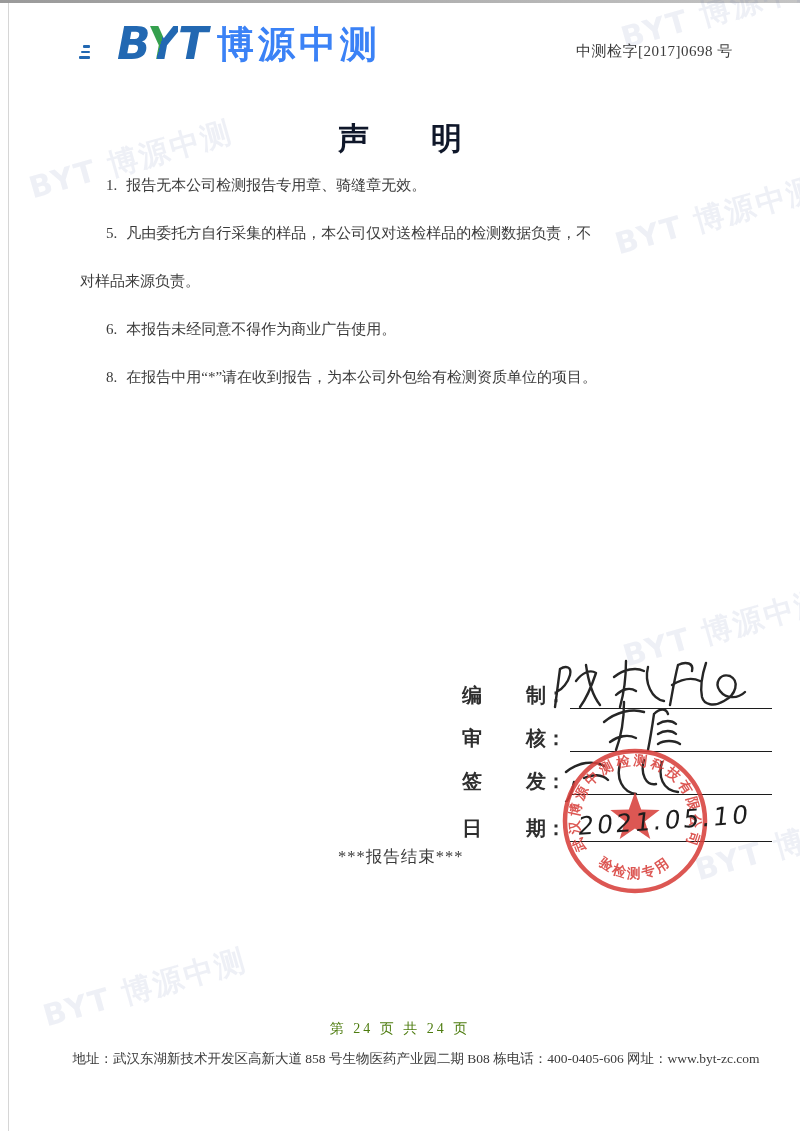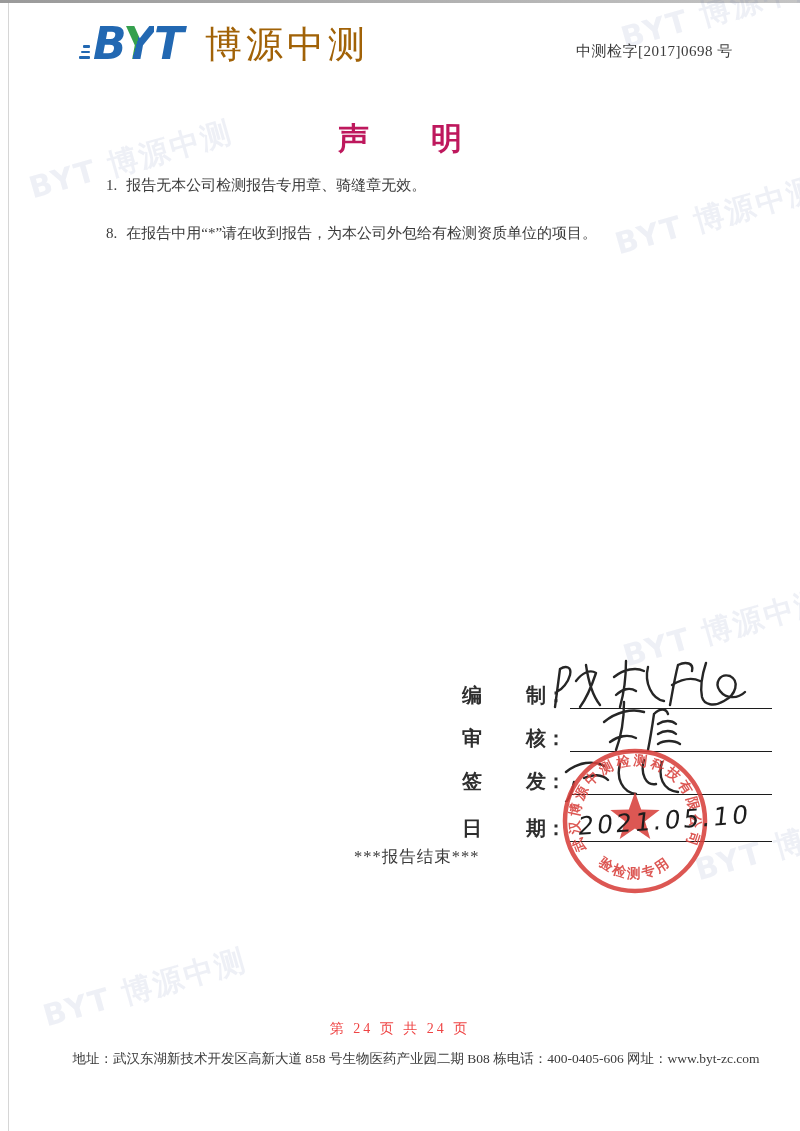--- a/index.html
+++ b/index.html
@@ -16,50 +16,50 @@
     font-weight:bold;font-size:30px;letter-spacing:2px;color:rgba(85,110,165,0.10);
     transform:rotate(-16deg);pointer-events:none;
   }
   
   .logo{position:absolute;left:78px;top:22px;display:flex;align-items:center;}
   .logo-stripes{display:flex;flex-direction:column;gap:3px;margin:16px 3px 0 0;}
   .logo-stripes i{display:block;height:2.5px;background:#2268b2;border-radius:1px;}
   .logo-stripes i:nth-child(1){width:7px;margin-left:5px;}
   .logo-stripes i:nth-child(2){width:9px;margin-left:3px;}
   .logo-stripes i:nth-child(3){width:11px;margin-left:1px;}
-  .logo-byt{font-family:"DejaVu Sans","Liberation Sans",sans-serif;font-style:italic;font-weight:800;font-size:44px;line-height:1;color:#2268b2;letter-spacing:-1px;}
+  .logo-byt{font-family:"DejaVu Sans","Liberation Sans",sans-serif;font-style:italic;font-weight:800;font-size:44px;line-height:1;color:#2268b2;letter-spacing:-1px;margin-left:24px;}
   .logo-y{color:#2268b2;}
   @supports ((-webkit-background-clip:text) or (background-clip:text)){
     .logo-y{background:linear-gradient(105deg,#35a04e 0%,#35a04e 46%,#2268b2 46%);-webkit-background-clip:text;background-clip:text;color:transparent;}
   }
-  .logo-cn{font-family:"DejaVu Sans","Liberation Sans",sans-serif;font-weight:400;font-size:37px;line-height:1;color:#a16207;letter-spacing:4px;margin-left:22px;}
+  .logo-cn{font-family:"DejaVu Sans","Liberation Sans",sans-serif;font-weight:700;font-size:37px;line-height:1;color:#3b82f6;letter-spacing:4px;margin-left:10px;}
   .report-no{position:absolute;left:576px;top:42px;font-size:15px;color:#3b3b3b;letter-spacing:0.5px;}
   
-  .title{position:absolute;left:0;top:118px;width:100%;text-align:center;font-size:31px;font-weight:bold;color:#be185d;}
+  .title{position:absolute;left:0;top:118px;width:100%;text-align:center;font-size:31px;font-weight:bold;color:#0f172a;}
   
   .stmts{position:absolute;left:80px;top:161px;width:660px;font-size:15px;line-height:48px;color:#3b3b3b;}
   .stmt{margin:0;text-indent:26px;}
   .stmt .num{margin-right:9px;}
   .stmt .l2{display:block;text-indent:0;}
   
   .srow{position:absolute;left:462px;display:flex;align-items:flex-end;height:26px;}
   .srow .lbl{display:inline-flex;justify-content:space-between;width:84px;font-size:20px;font-weight:600;color:#2e2e2e;}
   .srow .colon{font-size:20px;font-weight:600;color:#2e2e2e;}
   .srow .sline{width:202px;height:24px;border-bottom:1.6px solid #1c1c1c;margin-left:4px;}
   .sig{position:absolute;pointer-events:none;}
   .sig path{fill:none;stroke:#262626;stroke-width:2.4;stroke-linecap:round;stroke-linejoin:round;}
   .date-hand{
     position:absolute;left:578px;top:806px;font-family:"DejaVu Sans","Liberation Sans",sans-serif;
     font-size:25px;color:#1d1d1d;letter-spacing:3px;transform:rotate(-4deg) skewX(-10deg);
   }
   
   .stamp{position:absolute;left:554px;top:740px;width:162px;height:162px;opacity:0.88;}
   
-  .endmark{position:absolute;left:338px;top:846px;font-size:16.5px;color:#3b3b3b;letter-spacing:1px;margin-left:16px;}
-  .pageno{position:absolute;left:0;top:1020px;width:100%;text-align:center;font-size:14px;color:#ef4444;letter-spacing:3px;}
+  .endmark{position:absolute;left:338px;top:846px;font-size:16.5px;color:#3b3b3b;letter-spacing:1px;}
+  .pageno{position:absolute;left:0;top:1020px;width:100%;text-align:center;font-size:14px;color:#4d7c0f;letter-spacing:3px;}
   .addr{position:absolute;left:0;top:1050px;width:100%;text-align:center;font-size:13.5px;color:#3b3b3b;margin-left:16px;}
 </style>
 </head>
 <body>
 
 <div class="page">
 
   <div class="scan-top"></div>
   <div class="scan-left"></div>
 
@@ -78,20 +78,22 @@
       </span>
     <span class="logo-byt"><span>B</span><span class="logo-y">Y</span><span>T</span></span>
     <span class="logo-cn">博源中测</span>
   </div>
   <div class="report-no">中测检字[2017]0698 号</div>
 
   <div class="title">声　　明</div>
 
   <div class="stmts">
     <p class="stmt"><span class="num">1.</span><span>报告无本公司检测报告专用章、骑缝章无效。</span></p>
+    <p class="stmt"><span class="num">5.</span><span>凡由委托方自行采集的样品，本公司仅对送检样品的检测数据负责，不</span><span class="l2">对样品来源负责。</span></p>
+    <p class="stmt"><span class="num">6.</span><span>本报告未经同意不得作为商业广告使用。</span></p>
     <p class="stmt"><span class="num">8.</span><span>在报告中用“*”请在收到报告，为本公司外包给有检测资质单位的项目。</span></p>
   </div>
 
   <div class="srow" style="top:683px;">
     <span class="lbl">
         <span>编</span>
         <span>制</span>
       </span>
       <span class="colon">：</span>
       <span class="sline"></span>

